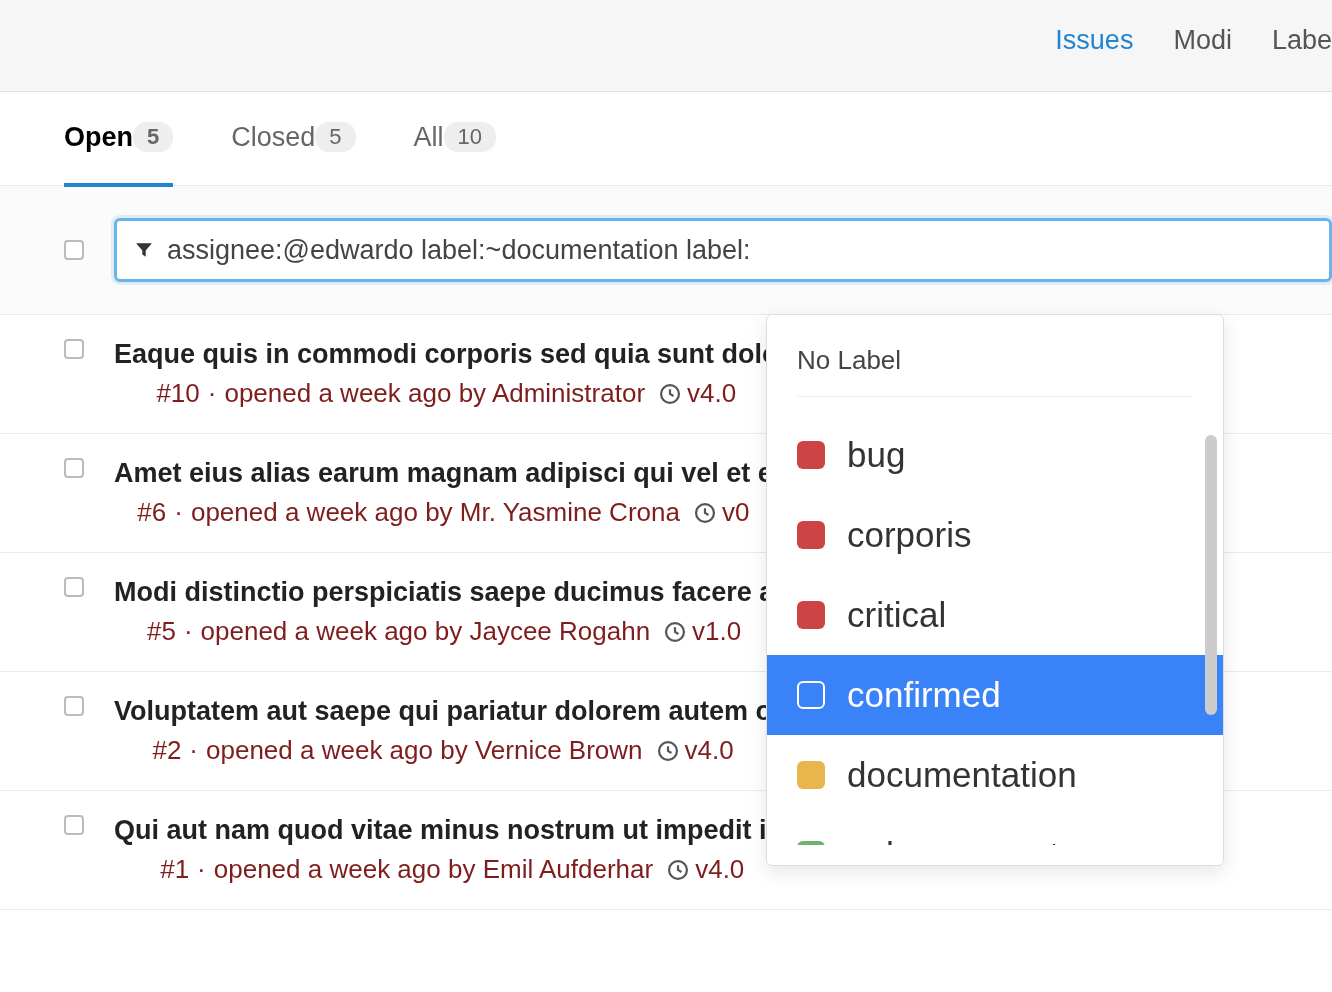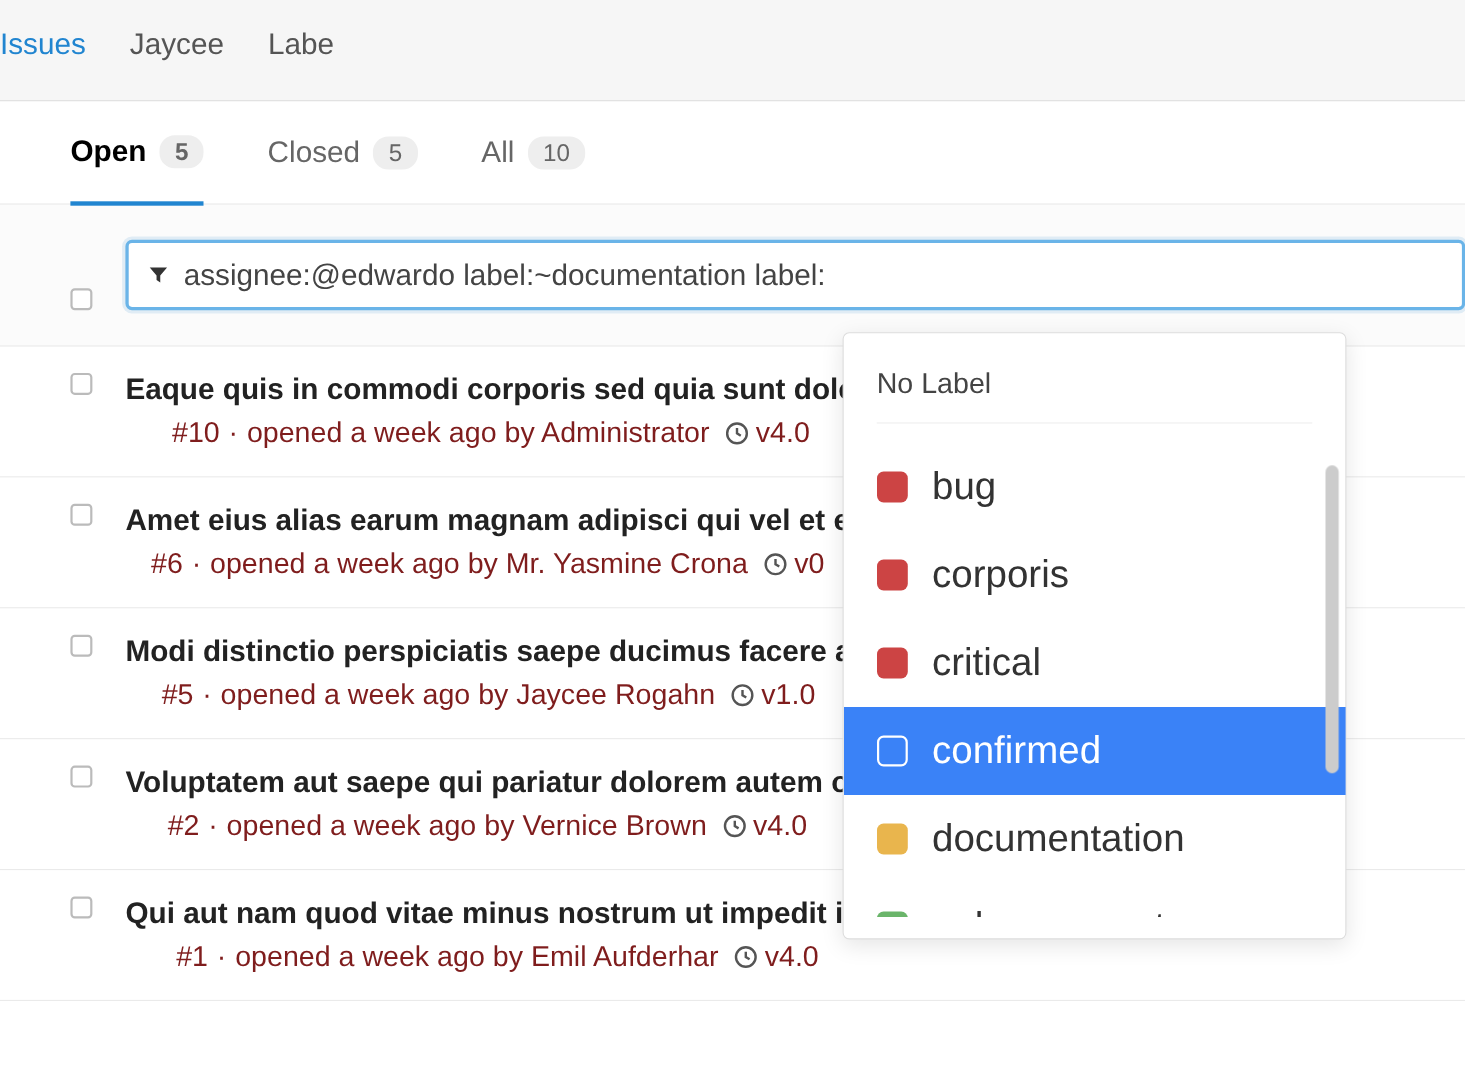--- a/index.html
+++ b/index.html
@@ -1,52 +1,52 @@
 <!DOCTYPE html>
 <html><head>
 <meta charset="utf-8">
 <style>
 * { margin: 0; padding: 0; box-sizing: border-box; font-family: -apple-system, BlinkMacSystemFont, "Segoe UI", Helvetica, Arial, sans-serif; }
 body { background: #fff; font-size: 24px; width: 1332px; height: 992px; overflow: hidden; }
-.top-region { background: #f6f6f6; border-bottom: 1px solid #e0e0e0; height: 92px; display: flex; align-items: flex-end; justify-content: flex-start; padding-right: 0; }
+.top-region { background: #f6f6f6; border-bottom: 1px solid #e0e0e0; height: 92px; display: flex; align-items: flex-end; justify-content: flex-end; padding-right: 0; }
 .top-nav { display: flex; gap: 40px; padding-bottom: 35px; overflow: hidden; white-space: nowrap; }
 .nav-item { font-size: 27px; color: #555; cursor: pointer; }
 .nav-item.active { color: #2185d0; }
 .tabs-row { display: flex; gap: 58px; padding: 30px 0 0 64px; border-bottom: none; }
-.tab { display: flex; align-items: center; gap: 12px; padding-bottom: 30px; cursor: pointer; color: #666; font-size: 27px; }
+.tab { display: flex; align-items: flex-start; padding-bottom: 30px; cursor: pointer; color: #666; font-size: 27px; }
 .tab.active { color: #000; font-weight: 700; border-bottom: 4px solid #2185d0; margin-bottom: -2px; }
 .tab-count { background: #eee; border-radius: 14px; padding: 2px 14px; font-size: 22px; color: #666; }
-.filter-wrap { border-top: 1px solid #eaeaea; border-bottom: 1px solid #eaeaea; background: #fbfbfb; padding: 32px 0 32px 64px; display: flex; align-items: flex-end; gap: 30px; }
+.filter-wrap { border-top: 1px solid #eaeaea; border-bottom: 1px solid #eaeaea; background: #fbfbfb; padding: 32px 0 32px 64px; display: flex; align-items: center; gap: 30px; }
 .checkbox { width: 20px; height: 20px; border: 2px solid #bbb; border-radius: 4px; background: #fff; flex: none; }
 .search-box { flex: 1; background: #fff; border: 3px solid #6ab4e8; border-radius: 6px; height: 64px; display: flex; align-items: center; padding: 0 18px; font-size: 27px; color: #444; box-shadow: 0 0 0 3px rgba(33,133,208,0.12); }
 .filter-icon { margin-right: 14px; }
 .issue-list { }
 .issue-row { border-bottom: 1px solid #eaeaea; padding: 24px 0 24px 64px; display: flex; gap: 30px; }
 .issue-body { }
 .issue-title { font-weight: 700; font-size: 27px; color: #222; margin-bottom: 8px; white-space: nowrap; overflow: hidden; }
 .issue-meta { font-size: 26px; color: #7f1d1d; display: flex; align-items: center; flex-wrap: nowrap; white-space: nowrap; justify-content: center; }
 .clock-icon { display: inline-flex; align-items: center; margin: 0 6px 0 14px; }
-.dropdown { position: absolute; top: 302px; left: 766px; width: 458px; background: #fff; border: 1px solid #ddd; border-radius: 6px; box-shadow: 0 6px 20px rgba(0,0,0,0.1); padding: 20px 0 20px 0; }
+.dropdown { position: absolute; top: 314px; left: 766px; width: 458px; background: #fff; border: 1px solid #ddd; border-radius: 6px; box-shadow: 0 6px 20px rgba(0,0,0,0.1); padding: 20px 0 20px 0; }
 .dropdown-inner { max-height: 430px; overflow-y: auto; }
 .dropdown-nolabel { padding: 10px 30px 20px 30px; font-size: 26px; color: #444; }
 .dropdown-divider { border: none; border-top: 1px solid #eee; margin: 0 30px 18px 30px; }
 .label-option { display: flex; align-items: center; gap: 22px; padding: 20px 30px; font-size: 35px; color: #333; cursor: pointer; }
 .label-option.highlighted { background: #3a82f7; color: #fff; }
 .swatch { width: 28px; height: 28px; border-radius: 6px; }
 .swatch.outlined { border: 2.5px solid #fff; background: transparent; }
 .scrollbar-fake { position: absolute; right: 6px; top: 120px; width: 12px; height: 280px; background: #ccc; border-radius: 6px; }
 .sep { margin: 0 8px; }
 </style>
 </head>
 <body>
 
 <div class="top-region">
   <div class="top-nav">
     <span class="nav-item active">Issues</span>
-    <span class="nav-item">Jaycee</span>
+    <span class="nav-item">Modi</span>
     <span class="nav-item">Labe</span>
   </div>
 </div>
 
 <div class="tabs-row">
   <div class="tab active">
     <span>Open</span>
     <span class="tab-count">5</span>
   </div>
   <div class="tab">

